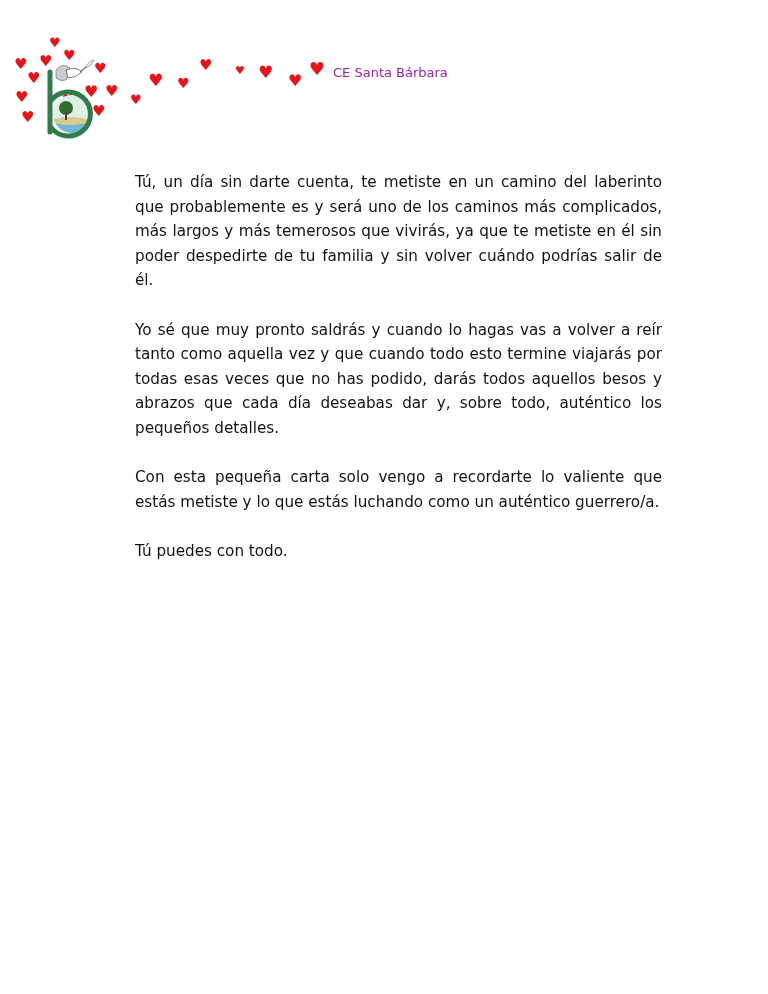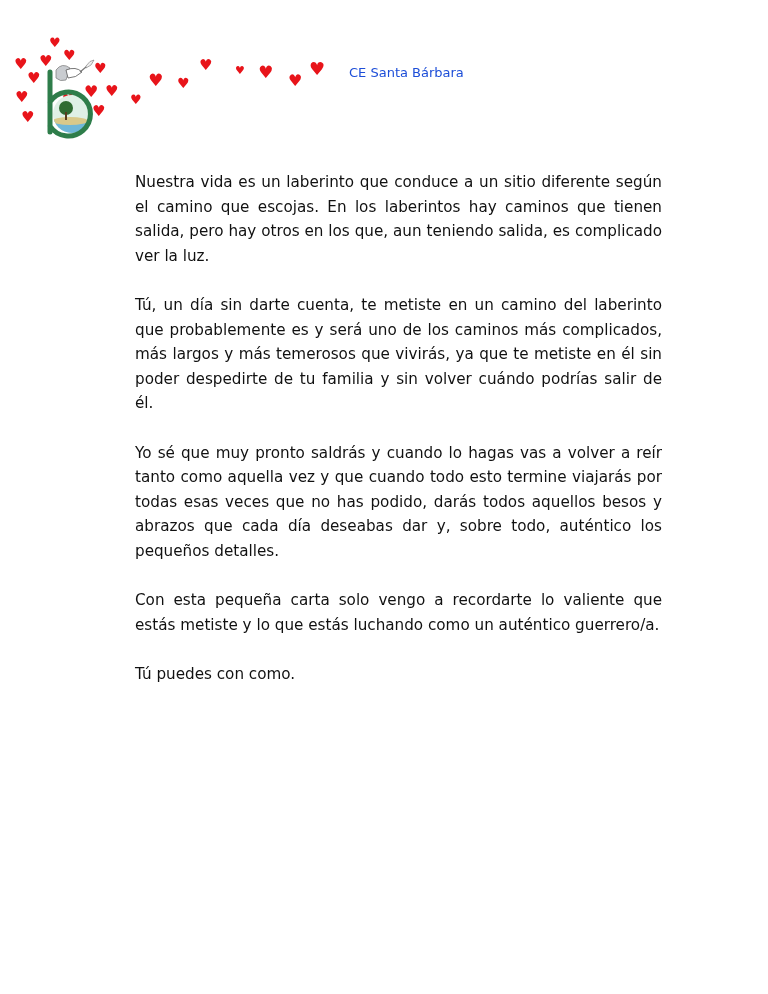--- a/index.html
+++ b/index.html
@@ -2,22 +2,22 @@
 <html><head>
 <meta charset="utf-8">
 <style>
   html, body { margin: 0; padding: 0; background: #ffffff; }
   body { width: 768px; height: 994px; position: relative; overflow: hidden; }
   .page { position: absolute; left: 0; top: 0; width: 768px; height: 994px; background: #ffffff; }
   .header { position: absolute; left: 0; top: 0; width: 768px; height: 150px; }
   .heart { position: absolute; color: #e8141a; line-height: 1; font-family: "DejaVu Sans", sans-serif; }
   .logo { position: absolute; left: 36px; top: 58px; width: 64px; height: 82px; }
   .school-name {
-    position: absolute; left: 349px; top: 65px;
-    font-family: "DejaVu Sans", sans-serif; font-size: 13px; color: #1d4ed8;
+    position: absolute; left: 333px; top: 65px;
+    font-family: "DejaVu Sans", sans-serif; font-size: 13px; color: #a21caf;
   }
   .letter {
     position: absolute; left: 135px; top: 170px; width: 527px;
     font-family: "DejaVu Sans", sans-serif; font-size: 15.2px; line-height: 24.6px; color: #111;
   }
   .letter p { margin: 0 0 24.6px 0; text-align: justify; text-align-last: left; }
 </style>
 </head>
 <body>
 
@@ -62,19 +62,18 @@
       <path d="M20 12 Q26 4 34 10 L30 22 Q24 24 20 20 Z" fill="#c9ccd0" stroke="#777" stroke-width="0.7"></path>
       <path d="M30 12 Q40 8 46 14 Q40 20 32 20 Z" fill="#ffffff" stroke="#555" stroke-width="0.8"></path>
       <path d="M44 14 L56 4" stroke="#777" stroke-width="1.2"></path>
       <path d="M50 8 Q54 2 58 2 Q56 8 50 10 Z" fill="#eee" stroke="#777" stroke-width="0.6"></path>
     </svg>
 
     <div class="school-name">CE Santa Bárbara</div>
   </div>
 
   <div class="letter">
-    <p>Nuestra vida es un laberinto que conduce a un sitio diferente según el camino que escojas. En los laberintos hay caminos que tienen salida, pero hay otros en los que, aun teniendo salida, es complicado ver la luz.</p>
     <p>Tú, un día sin darte cuenta, te metiste en un camino del laberinto que probablemente es y será uno de los caminos más complicados, más largos y más temerosos que vivirás, ya que te metiste en él sin poder despedirte de tu familia y sin volver cuándo podrías salir de él.</p>
     <p>Yo sé que muy pronto saldrás y cuando lo hagas vas a volver a reír tanto como aquella vez y que cuando todo esto termine viajarás por todas esas veces que no has podido, darás todos aquellos besos y abrazos que cada día deseabas dar y, sobre todo, auténtico los pequeños detalles.</p>
     <p>Con esta pequeña carta solo vengo a recordarte lo valiente que estás metiste y lo que estás luchando como un auténtico guerrero/a.</p>
-    <p>Tú puedes con como.</p>
+    <p>Tú puedes con todo.</p>
   </div>
 </div>
 
 </body></html>

